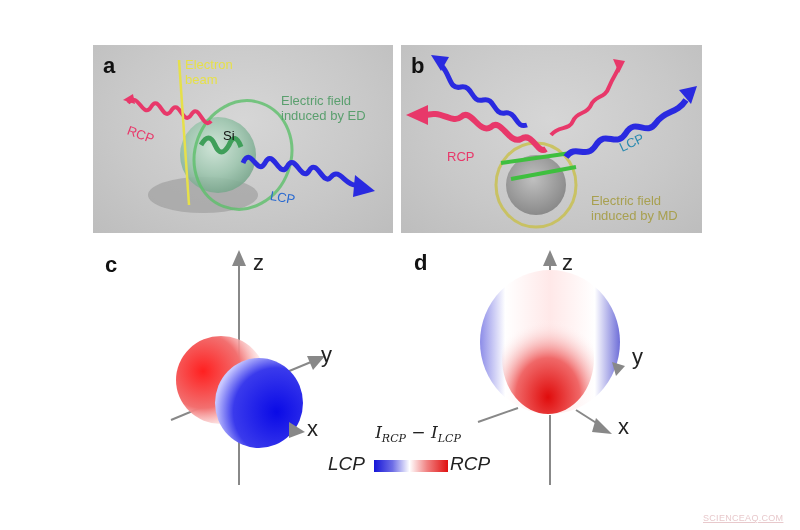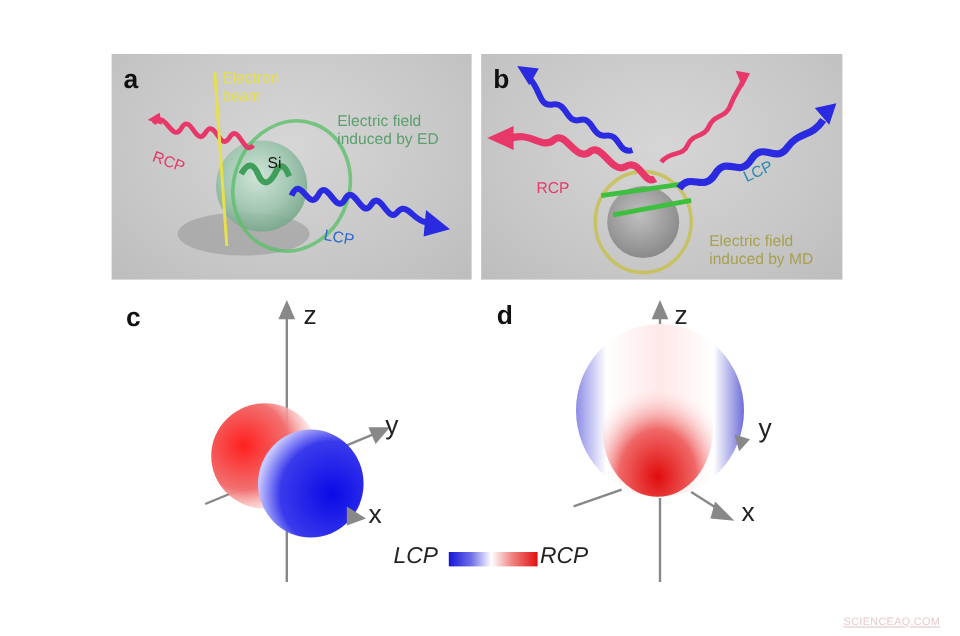--- a/index.html
+++ b/index.html
@@ -183,18 +183,19 @@
     <line x1="176" y1="170" x2="198" y2="184" stroke="#888" stroke-width="2"></line>
     <polygon points="212,194 196,178 192,192" fill="#888"></polygon>
   </svg>
   <div class="panel-letter" style="left:14px;top:10px;">d</div>
   <div class="axis-lbl" style="left:162px;top:12px;">z</div>
   <div class="axis-lbl" style="left:232px;top:106px;">y</div>
   <div class="axis-lbl" style="left:218px;top:176px;">x</div>
 </div>
 
 <div id="legend">
+  <div id="legend-title"><span>I</span><sub>RCP</sub><span> − I</span><sub>LCP</sub></div>
   <div id="legend-lcp">LCP</div>
   <div id="legend-bar"></div>
   <div id="legend-rcp">RCP</div>
 </div>
 
 <div id="watermark">SCIENCEAQ.COM</div>
 
 </body></html>

